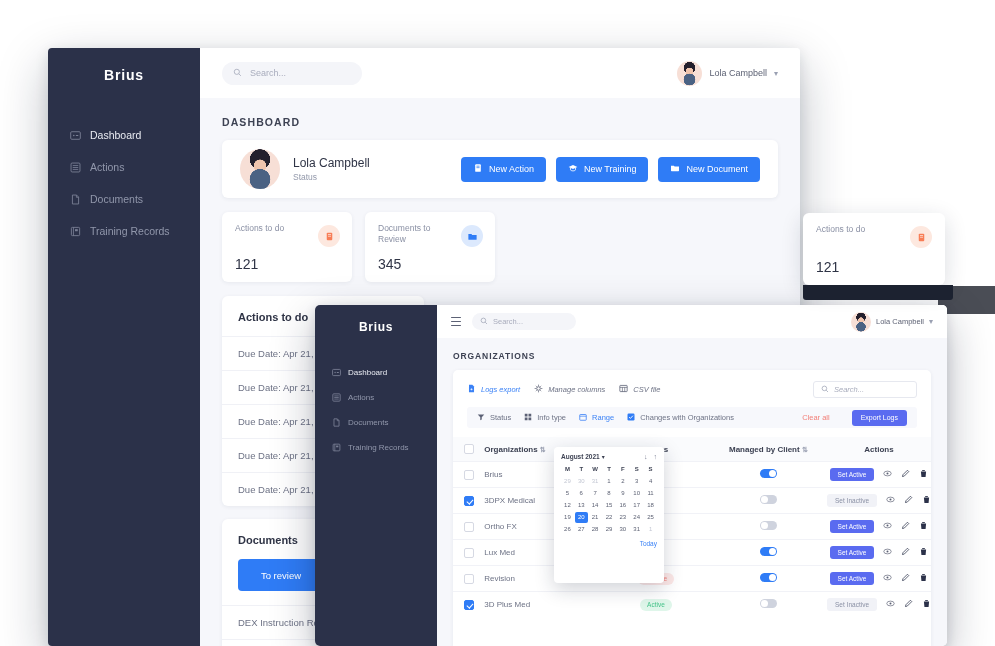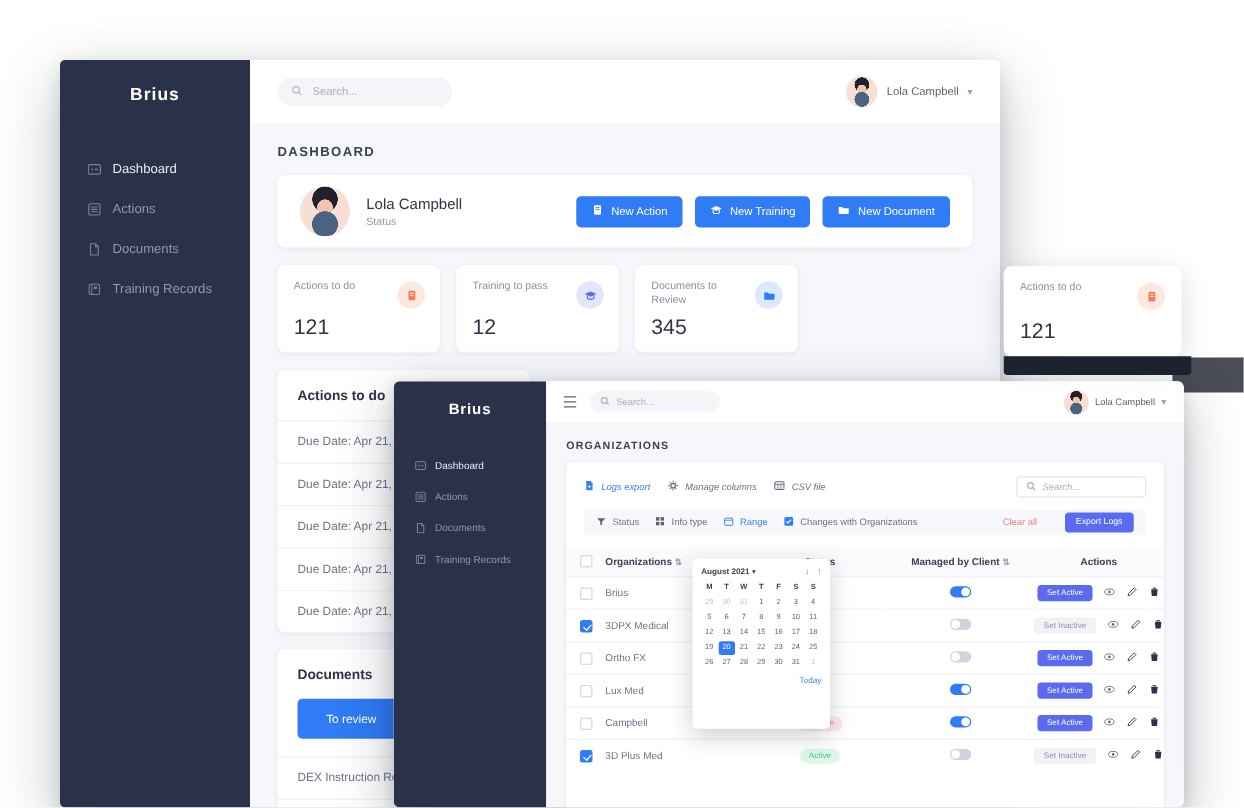--- a/index.html
+++ b/index.html
@@ -95,21 +95,21 @@
     border:none; white-space:nowrap;
   }
   .btn-blue svg { flex:0 0 10px; }
 
   .stats { display:flex; gap:13px; padding:14px 22px 0; }
   .stat {
     width:130px; height:70px; flex:0 0 130px; padding:11px 13px;
     position:relative;
   }
   .stat-label { font-size:8.5px; color:#8a90a4; line-height:1.35; width:74px; }
-  .stat-val { font-size:17px; color:#2f3446; position:absolute; left:13px; bottom:10px; }
+  .stat-val { font-size:14px; color:#2f3446; position:absolute; left:13px; bottom:10px; }
   .stat-ico {
     position:absolute; right:12px; top:13px;
     width:22px; height:22px; border-radius:50%;
     display:flex; align-items:center; justify-content:center;
   }
 
   .lower { display:flex; gap:13px; padding:14px 22px 0; }
   .panel { width:202px; flex:0 0 202px; }
   .panel-h { font-size:11px; color:#2f3446; font-weight:bold; padding:15px 16px 13px; }
   .todo-row {
@@ -337,30 +337,20 @@
         <div class="card stat">
           <div class="stat-label">Actions to do</div>
           <div class="stat-ico" style="background:#fde8df">
             <svg viewBox="0 0 16 16" width="11" height="11">
                 <rect x="4" y="2.4" width="8" height="11" rx="1.3" fill="#f87d56"></rect>
                 <rect x="5.8" y="4.6" width="4.4" height="1.1" fill="#fde8df"></rect>
                 <rect x="5.8" y="7" width="4.4" height="1.1" fill="#fde8df"></rect>
               </svg>
           </div>
           <div class="stat-val">121</div>
-        </div>
-        <div class="card stat">
-          <div class="stat-label">Training to pass</div>
-          <div class="stat-ico" style="background:#e3e5fc">
-            <svg viewBox="0 0 16 16" width="11" height="11">
-                <path d="M8 3.2L15 6.2 8 9.2 1 6.2z" fill="#5a6bf0"></path>
-                <path d="M4.2 7.6v2.8c0 .9 1.9 1.7 3.8 1.7s3.8-.8 3.8-1.7V7.6" fill="none" stroke="#5a6bf0" stroke-width="1.3"></path>
-              </svg>
-          </div>
-          <div class="stat-val">12</div>
         </div>
         <div class="card stat">
           <div class="stat-label">Documents to Review</div>
           <div class="stat-ico" style="background:#dce9fd">
             <svg viewBox="0 0 16 16" width="11" height="11">
                 <path d="M2 4.4h4.4l1.2 1.5h6.4V12a.9.9 0 0 1-.9.9H2.9A.9.9 0 0 1 2 12z" fill="#2f7cf6"></path>
               </svg>
           </div>
           <div class="stat-val">345</div>
         </div>
@@ -658,21 +648,21 @@
                       </svg></span>
                   <span><svg viewBox="0 0 16 16" width="9" height="9">
                         <path d="M3.4 4.4h9.2l-.9 9.6H4.3z" fill="#2b3149"></path>
                         <rect x="5.6" y="2" width="4.8" height="1.6" fill="#2b3149"></rect>
                       </svg></span>
                 </div>
               </td>
             </tr>
             <tr>
               <td><span class="cb"></span></td>
-              <td class="lft">Campbell</td>
+              <td class="lft">Revision</td>
               <td><span class="badge inactive">Inactive</span></td>
               <td><span class="toggle on"></span></td>
               <td>
                 <div class="act">
                   <span class="pill set-active">Set Active</span>
                   <span><svg viewBox="0 0 16 16" width="9" height="9">
                         <ellipse cx="8" cy="8" rx="6.6" ry="4.2" fill="none" stroke="#5c6175" stroke-width="1.2"></ellipse>
                         <circle cx="8" cy="8" r="1.8" fill="#5c6175"></circle>
                       </svg></span>
                   <span><svg viewBox="0 0 16 16" width="9" height="9">

